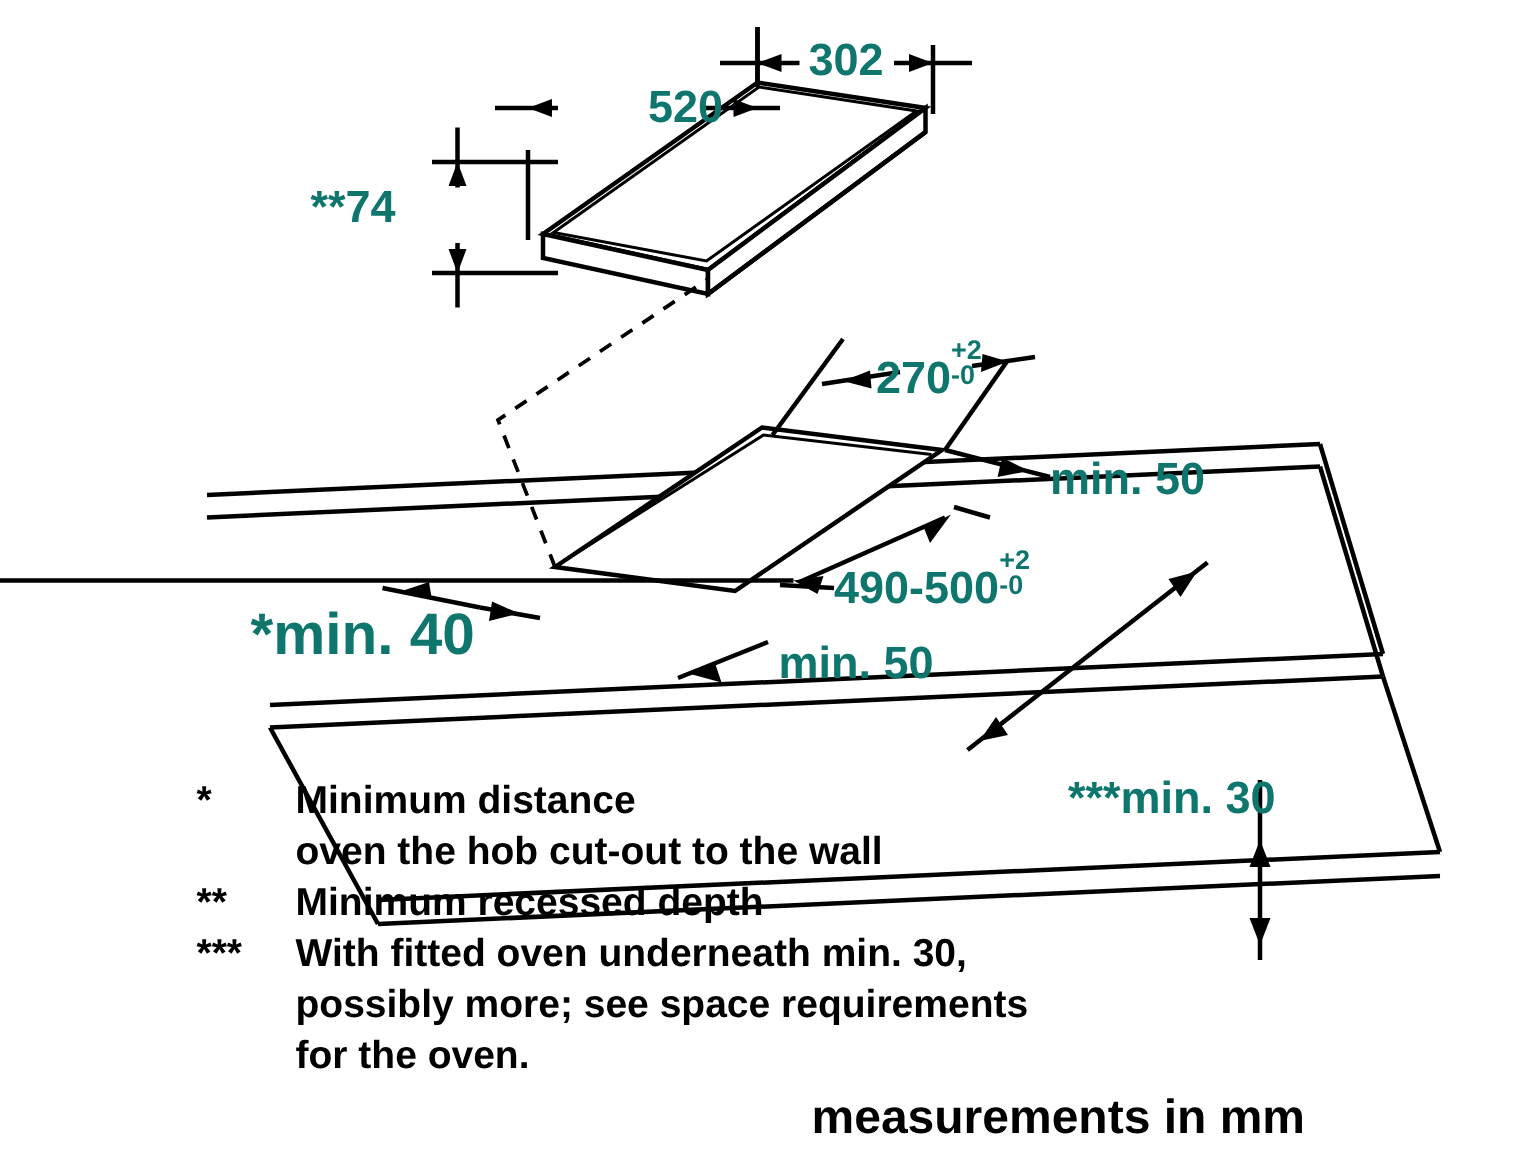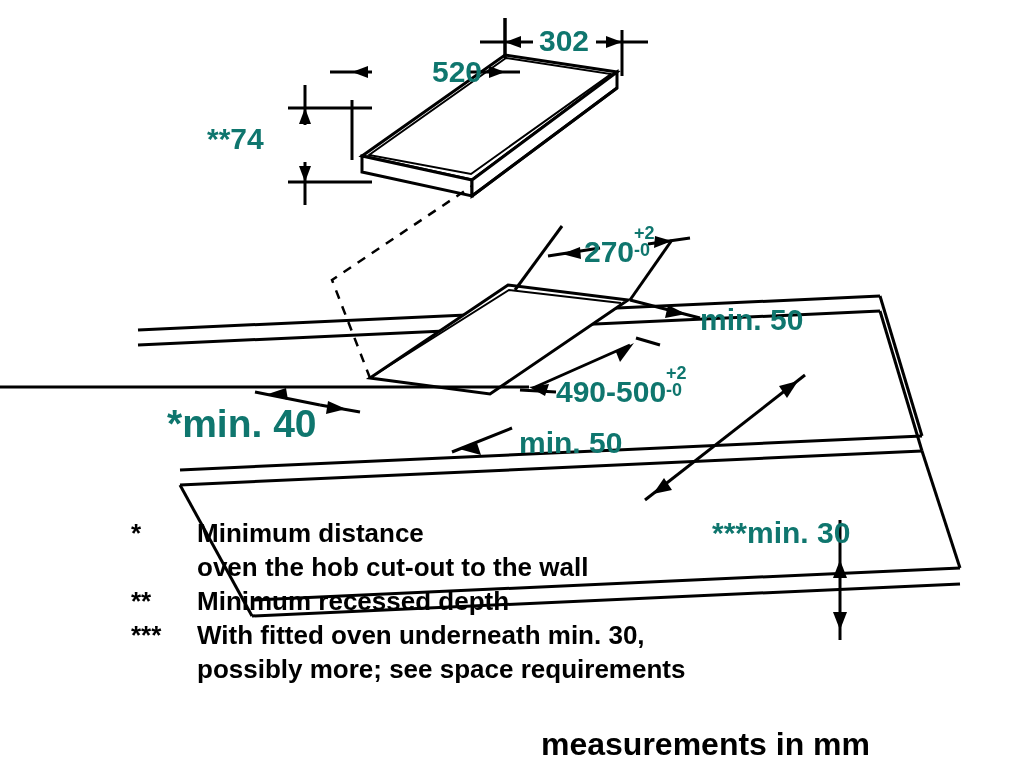--- a/index.html
+++ b/index.html
@@ -245,18 +245,19 @@
     <div class="note-row">
       <div class="note-mark">**</div>
       <div class="note-text">Minimum recessed depth</div>
     </div>
 
     <div class="note-row">
       <div class="note-mark">***</div>
       <div class="note-text">With fitted oven underneath min. 30,</div>
     </div>
     <div class="note-sub">possibly more; see space requirements</div>
+    <div class="note-sub">for the oven.</div>
 
   </div>
 
   <div class="units">measurements in mm</div>
 
 </div>
 
 </body></html>

